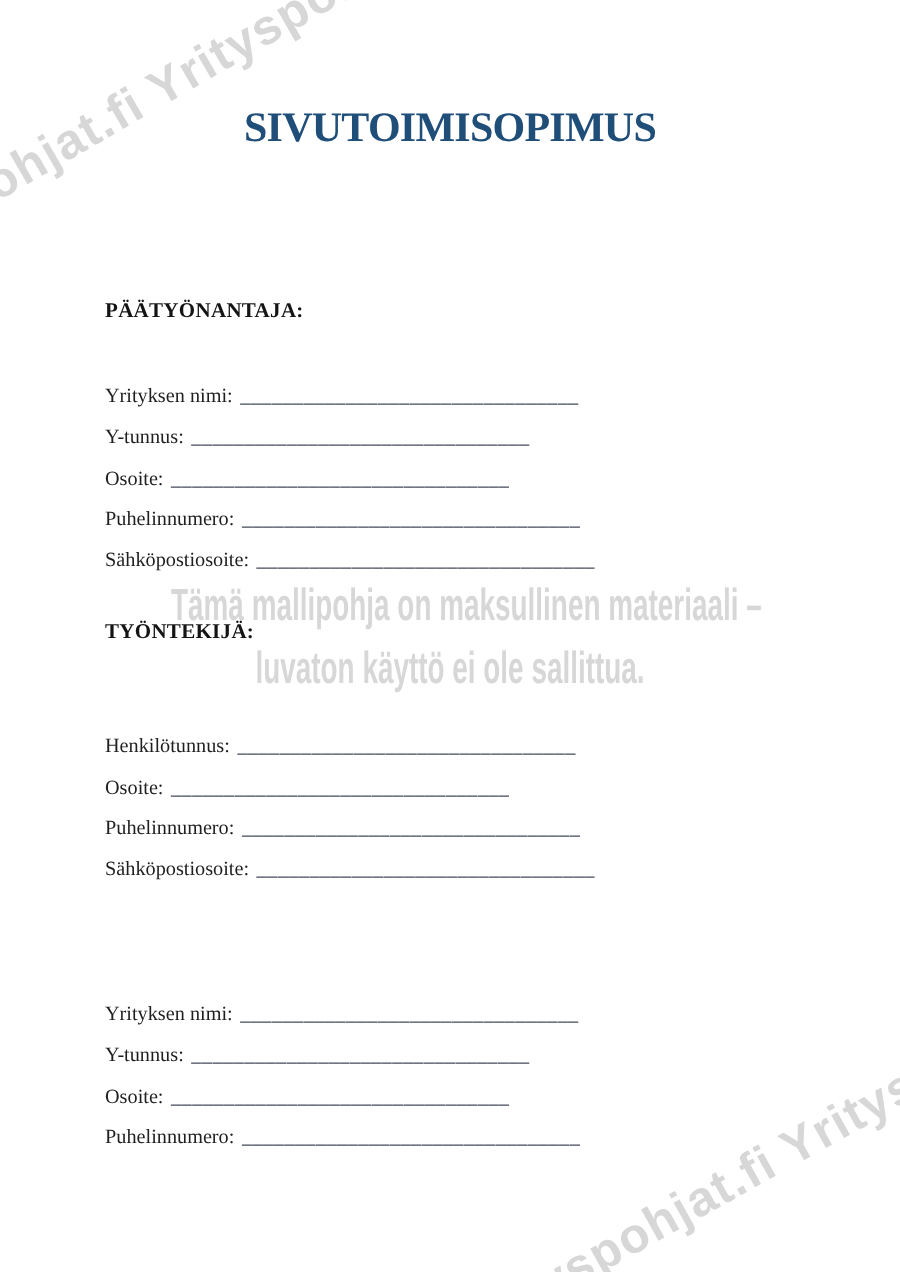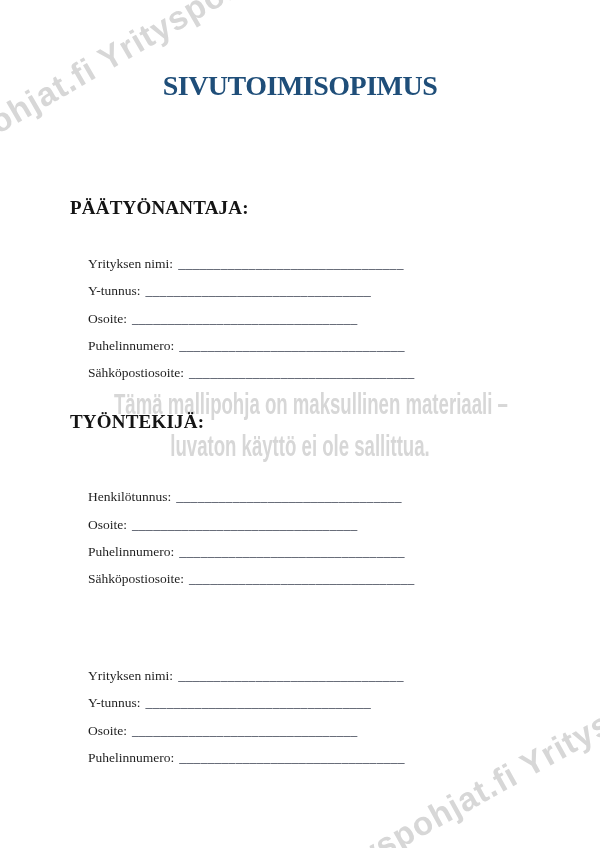--- a/index.html
+++ b/index.html
@@ -74,34 +74,34 @@
     margin: 0;
     font-size: 15.5px;
     line-height: 20px;
     font-weight: bold;
     color: var(--heading_blue, #25568e);
   }
   .party-heading {
     position: absolute;
     left: 70px;
     margin: 0;
-    font-size: 19px;
+    font-size: 14px;
     line-height: 17px;
     font-weight: bold;
     color: #141414;
     letter-spacing: 0.2px;
   }
   .frow {
     position: absolute;
     left: 70px;
     font-size: 13.5px;
     line-height: 17px;
     white-space: nowrap;
   }
-  .flabel { color: #1f1f1f; margin-left: 18px; }
+  .flabel { color: #1f1f1f; }
   .fline  { color: #0f172a; margin-left: 5px; letter-spacing: 0.3px; }
 
   .pagenum {
     position: absolute;
     top: 793px; left: 0;
     width: 600px;
     text-align: center;
     font-size: 12.5px;
     color: #262626;
   }

